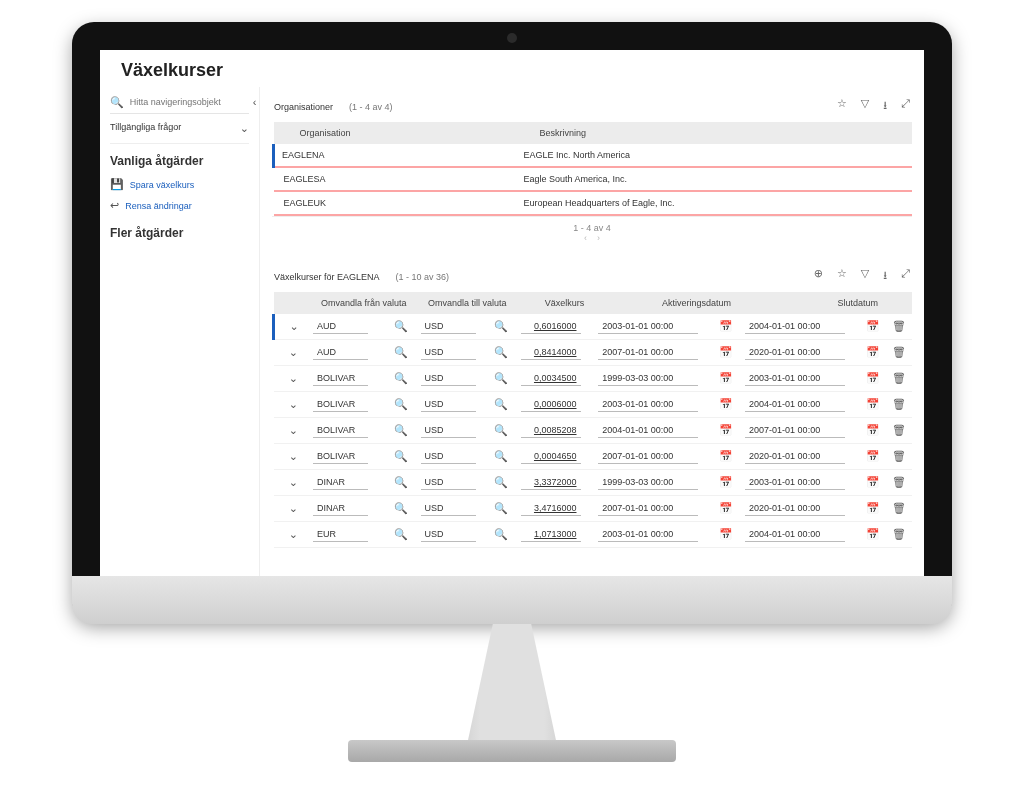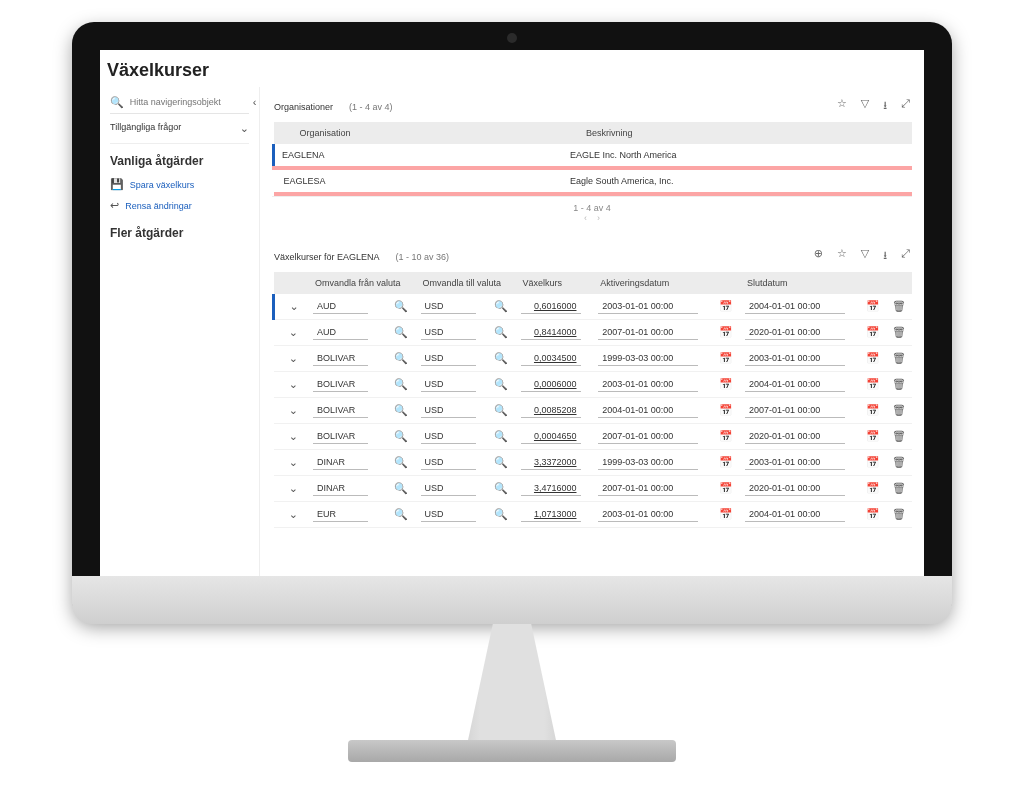--- a/index.html
+++ b/index.html
@@ -66,21 +66,21 @@
     overflow: hidden;
     font-size: 9px;
     color: #333;
     position: relative;
   }
 
   
   .page-title {
     font-size: 18px;
     font-weight: 600;
-    padding: 10px 7px 6px;
+    padding: 10px 21px 6px;
     color: #222;
   }
   .layout {
     display: flex;
     height: calc(100% - 38px);
   }
   .sidebar {
     width: 160px;
     padding: 4px 10px;
     border-right: 1px solid #eee;
@@ -146,21 +146,21 @@
   }
   table.org thead th {
     background: #ececec;
     text-align: left;
     padding: 6px 26px;
     font-weight: 500;
     color: #444;
   }
   table.org tbody td {
     padding: 6px 10px;
-    border-bottom: 4px solid #fca5a5;
+    border-bottom: 2px solid #fca5a5;
   }
   table.org tbody tr:first-child td:first-child {
     border-left: 3px solid #1b5fbd;
     padding-left: 7px;
   }
   .org-footer {
     display: flex;
     justify-content: space-between;
     align-items: center;
     padding: 6px 10px;
@@ -168,21 +168,21 @@
     border-top: 1px solid #eee;
     flex-direction: column;
   }
   .pager { display: flex; gap: 10px; }
   .pager span { cursor: pointer; color: #bbb; }
 
   
   .rates-wrap { margin-top: 14px; }
   .rates-header-row th {
     background: #ececec;
-    text-align: left;
+    text-align: right;
     padding: 6px 8px;
     font-weight: 500;
     font-size: 9px;
     color: #444;
   }
   table.rates {
     width: 100%;
     border-collapse: collapse;
     font-size: 9px;
   }
@@ -279,20 +279,24 @@
           </thead>
           <tbody id="orgs-body">
               <tr>
                 <td>EAGLENA</td>
                 <td>EAGLE Inc. North America</td>
               </tr>
               <tr>
                 <td>EAGLESA</td>
                 <td>Eagle South America, Inc.</td>
               </tr>
+              <tr>
+                <td>EAGLEUK</td>
+                <td>European Headquarters of Eagle, Inc.</td>
+              </tr>
             </tbody>
         </table>
         <div class="org-footer">
           <span>1 - 4 av 4</span>
           <div class="pager">
             <span>‹</span>
             <span>›</span>
           </div>
         </div>
 

